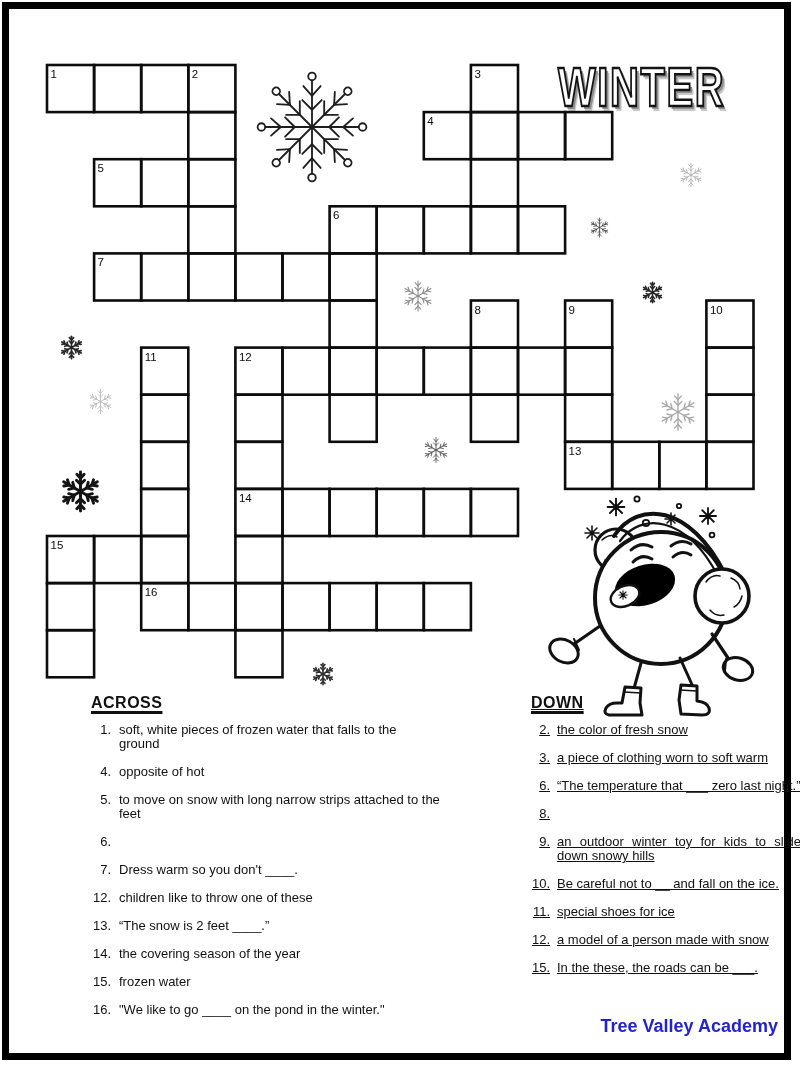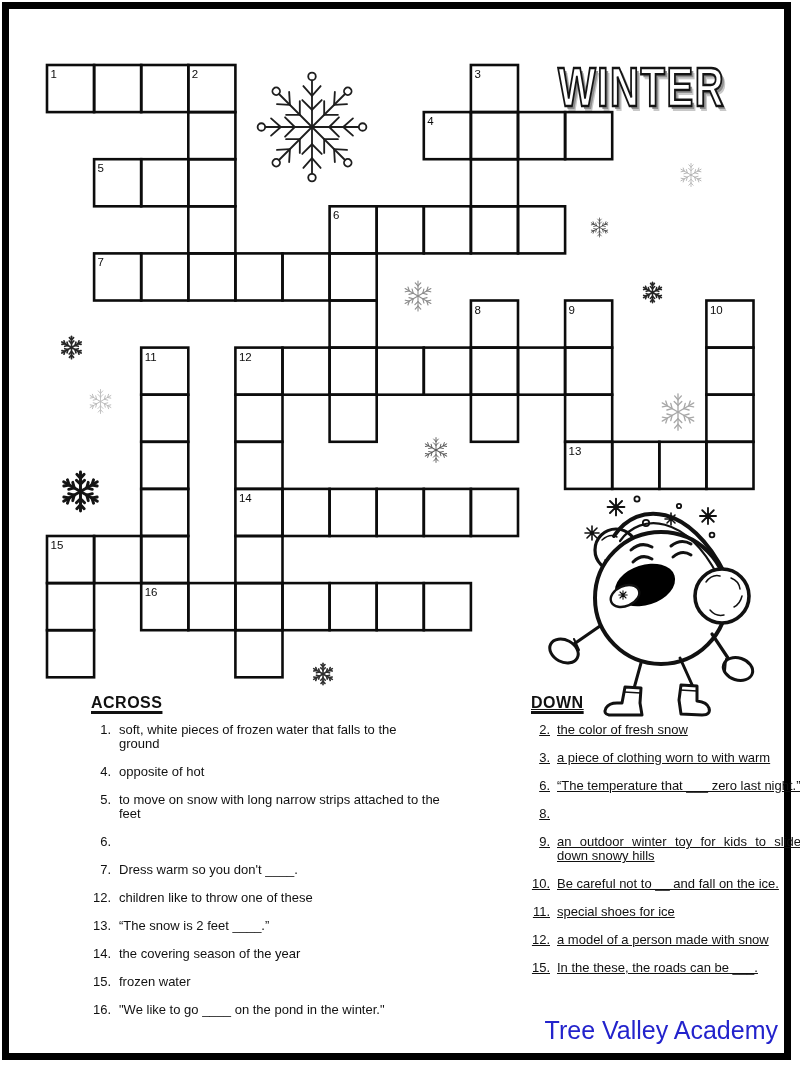--- a/index.html
+++ b/index.html
@@ -21,21 +21,21 @@
   .clues h2{margin:0 0 11px 0;font-size:16px;letter-spacing:.5px;
             text-decoration:underline;text-decoration-thickness:2.5px;text-underline-offset:3px;}
   #down h2{margin-left:17px;}
   .clues ol{list-style:none;margin:0;padding:0;}
   .clues li{display:flex;margin:0 0 14px 0;font-size:13px;line-height:14px;}
   .clues li .n{flex:none;text-align:right;margin-right:8px;}
   #across .n{width:20px;}
   #down .n{width:36px;margin-right:7px;}
   #across .t{width:321px;}
   #down .t{width:244px;text-align:justify;}
-  .footer{position:absolute;top:1016px;right:22px;font-size:25px;font-weight:normal;}
+  .footer{position:absolute;top:1016px;right:22px;font-size:18px;font-weight:bold;}
 </style>
 </head>
 <body>
 
 <div class="frame"></div>
 
 <div class="title">WINTER</div>
 
 <svg id="grid-svg" width="800" height="700">
     <rect x="47" y="65" width="47.1" height="47.1" fill="#fff" stroke="none"></rect>
@@ -842,21 +842,21 @@
 
 <div class="clues" id="down">
   <h2>DOWN</h2>
   <ol id="down-list">
       <li>
         <span class="n">2.</span>
         <span class="t">the color of fresh snow</span>
       </li>
       <li>
         <span class="n">3.</span>
-        <span class="t">a piece of clothing worn to with warm</span>
+        <span class="t">a piece of clothing worn to soft warm</span>
       </li>
       <li>
         <span class="n">6.</span>
         <span class="t">“The temperature that ___ zero last night.”</span>
       </li>
       <li>
         <span class="n">8.</span>
       </li>
       <li>
         <span class="n">9.</span>

